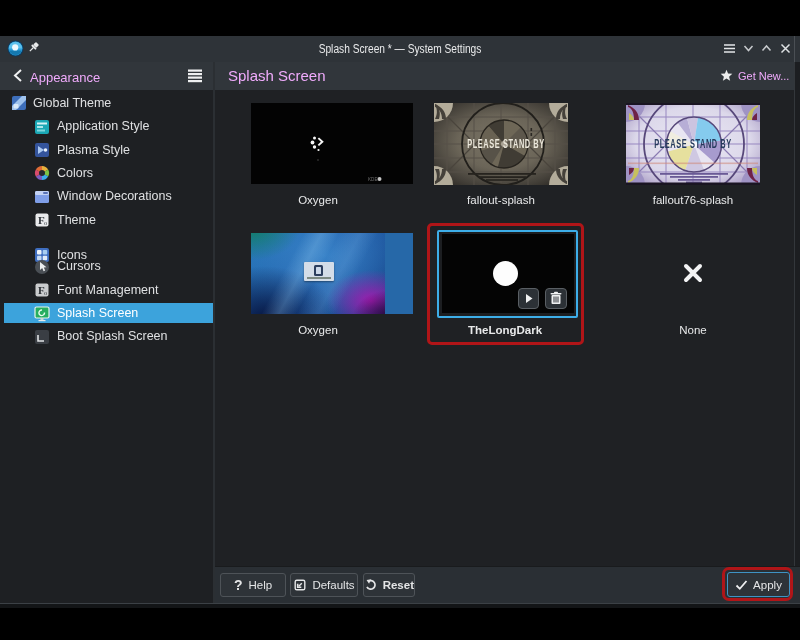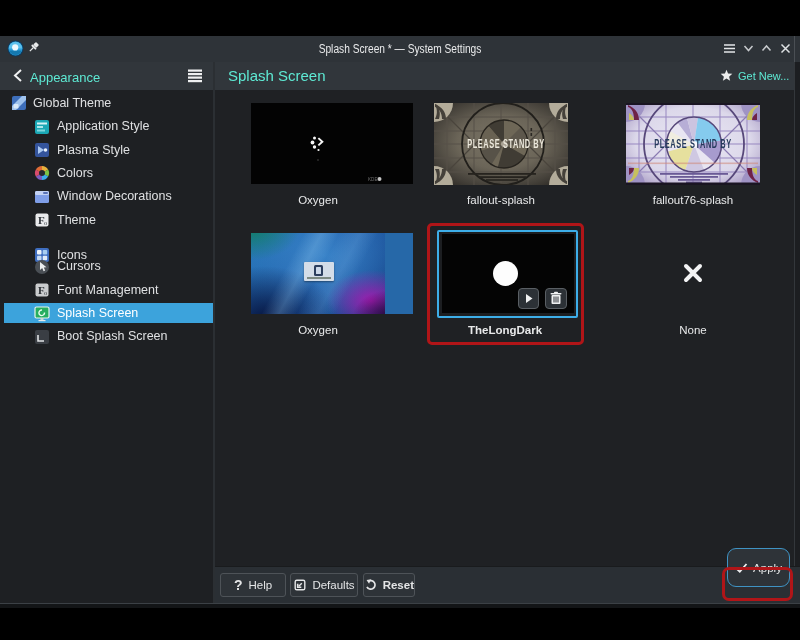--- a/index.html
+++ b/index.html
@@ -10,21 +10,21 @@
 #titlebar { position:absolute; left:0; top:36px; width:800px; height:26px; background:#2e3338; }
 #titletext { position:absolute; top:42px; left:0; width:800px; text-align:center;
   color:#e9eaeb; font-size:12px; transform:scaleX(0.85); }
 #header { position:absolute; left:0; top:62px; width:800px; height:28px; background:#31363b; }
 #body { position:absolute; left:0; top:90px; width:800px; height:514px; background:#1f2124; }
 #sidebar { position:absolute; left:0; top:90px; width:213px; height:514px; background:#1e2023; }
 #vsep { position:absolute; left:213px; top:62px; width:2px; height:542px; background:#2b2f33; }
 #rightstrip { position:absolute; left:794px; top:62px; width:6px; height:542px; background:#1c1e21; border-left:1px solid #33373b;}
 #bottombar { position:absolute; left:215px; top:566px; width:585px; height:38px; background:#2a2f34; border-top:1px solid #191b1d; }
 
-.hdrtext { color:#5eead4; }
+.hdrtext { color:#f0abfc; }
 
 .srow { position:absolute; left:0; width:213px; height:23px; color:#dfe0e2; font-size:12.5px; }
 .srow .lbl { position:absolute; top:4px; }
 .hl { background:#3ca3dc; }
 .icon16 { position:absolute; width:16px; height:16px; top:3.5px; }
 
 .thumb { position:absolute; width:162px; height:81px; }
 .glabel { position:absolute; width:160px; text-align:center; color:#e8e9ea; font-size:11.5px; }
 
 .btn { position:absolute; height:24px; background:#2e3338; border:1px solid #4e5358;
@@ -386,17 +386,17 @@
   <svg width="14" height="14" viewBox="0 0 14 14" style="margin-right:5px">
     <rect x="2.2" y="2.2" width="9.6" height="9.6" rx="1.6" fill="none" stroke="#e4e5e6" stroke-width="1.4"></rect>
     <path d="M8.8 5.2 L6 8 M4.6 9.4 L7.6 9.4 L7.6 9.2 L4.8 9.2 L4.8 6.4 L4.6 6.4 Z" stroke="#e4e5e6" stroke-width="1.4" fill="#e4e5e6"></path>
   </svg>Defaults</div>
 <div class="btn" style="left:363px;top:573px;width:52px;font-weight:bold;">
   <svg width="14" height="14" viewBox="0 0 14 14" style="margin-right:5px">
     <path d="M4.2 3.4 A4.4 4.4 0 1 1 3 8.9" fill="none" stroke="#e4e5e6" stroke-width="1.7"></path>
     <path d="M7.2 1 L2.6 1.8 L5.2 5.6 Z" fill="#e4e5e6"></path>
   </svg>Reset</div>
 
-<div class="btn" style="left:727px;top:548px;width:63px;height:39px;border-color:#3f93c4;border-radius:9px;">
+<div class="btn" style="left:727px;top:572px;width:63px;height:25px;border-color:#3f93c4;">
   <svg width="13" height="12" viewBox="0 0 13 12" style="margin-right:5px">
     <path d="M1.5 6.5 L4.8 9.8 L11.5 2" fill="none" stroke="#eff0f1" stroke-width="1.8"></path>
   </svg>Apply</div>
 <div class="abs" style="left:722px;top:567px;width:71px;height:34px;border:3px solid #b01518;border-radius:7px;"></div>
 
 </body></html>

